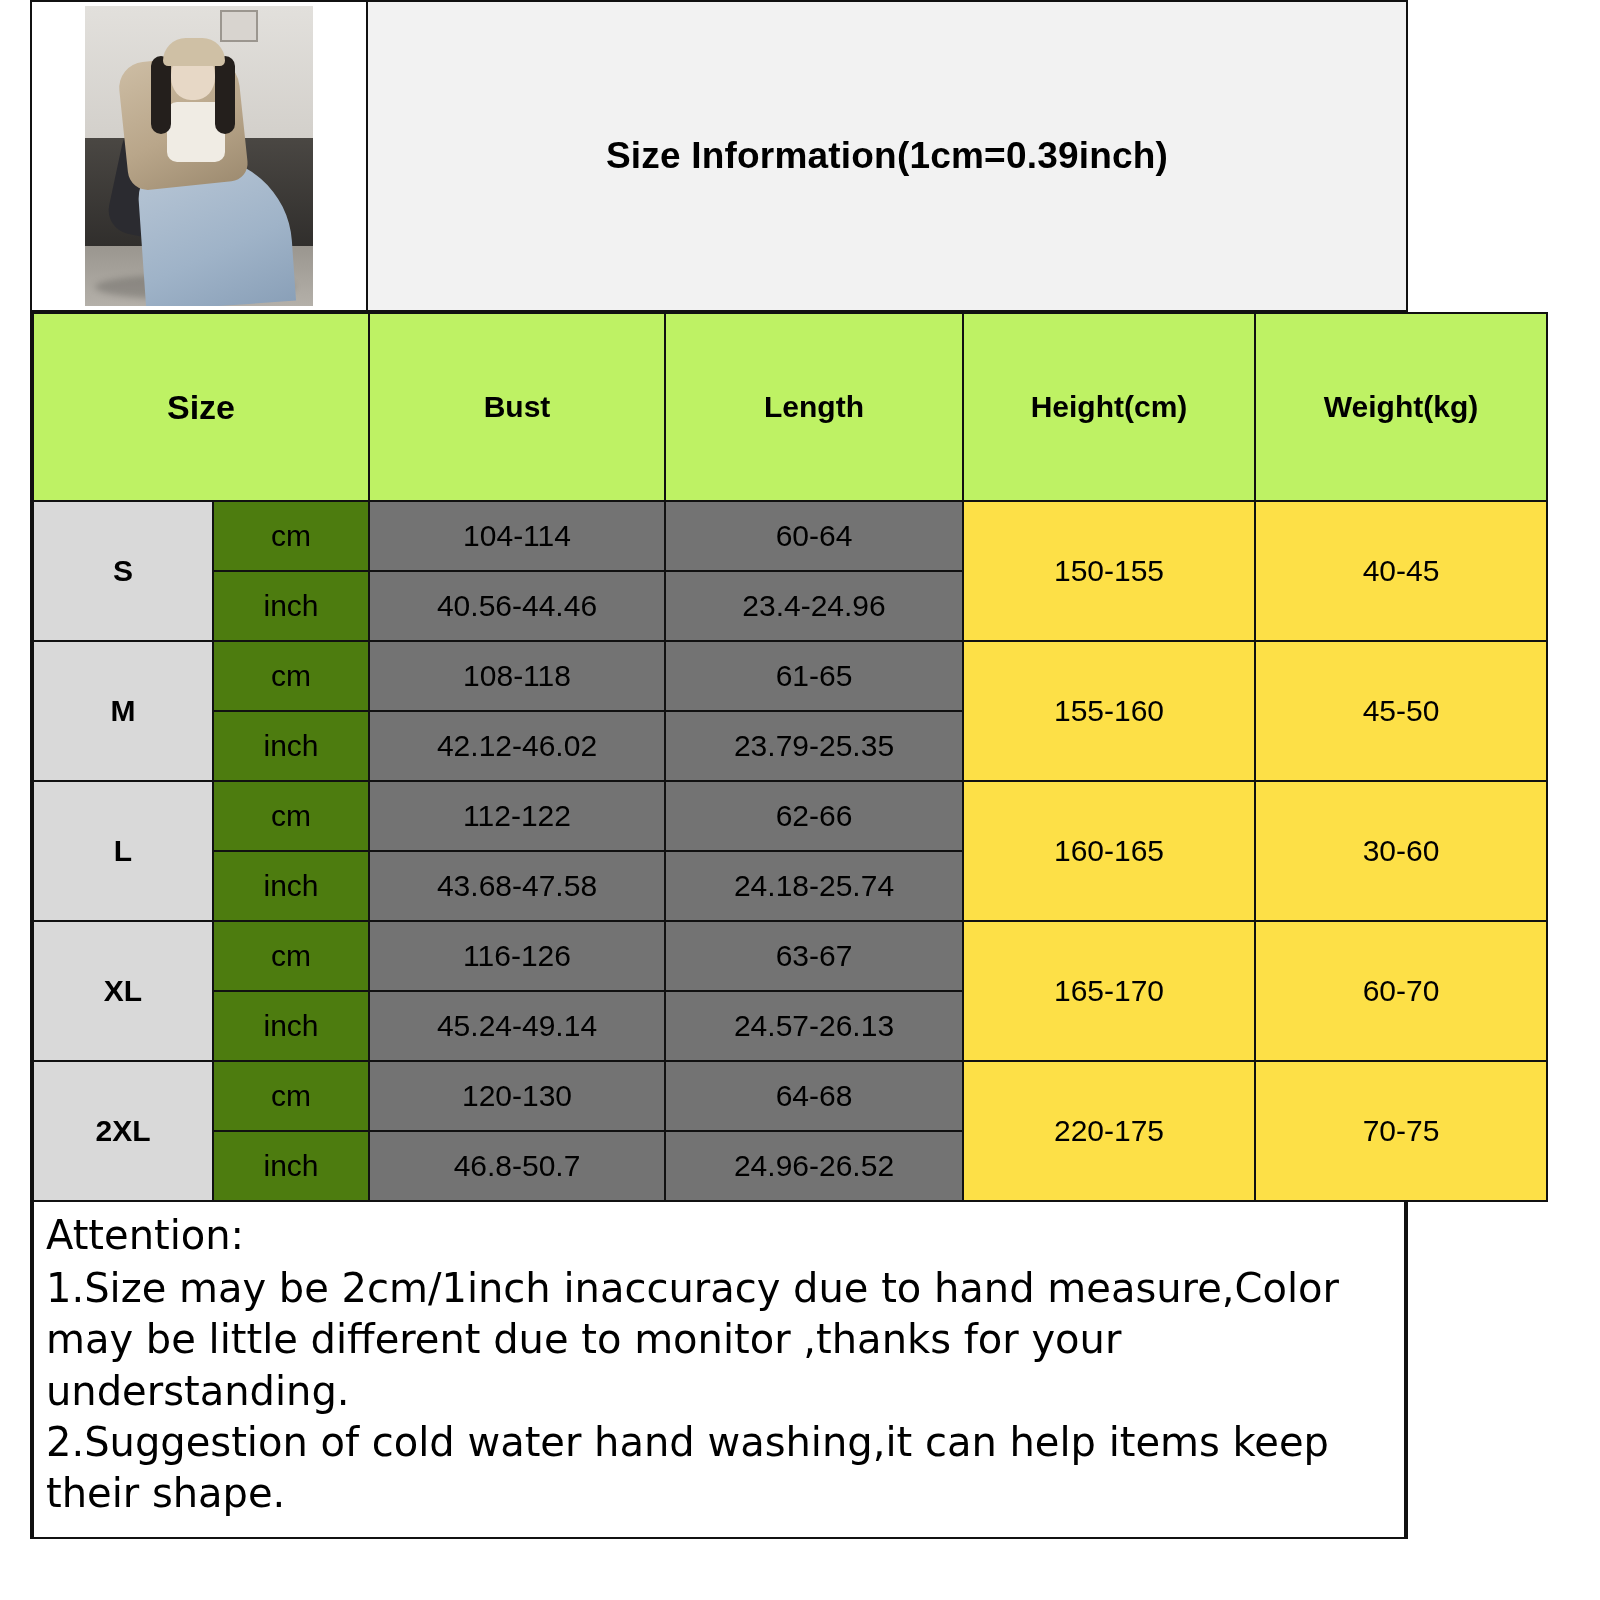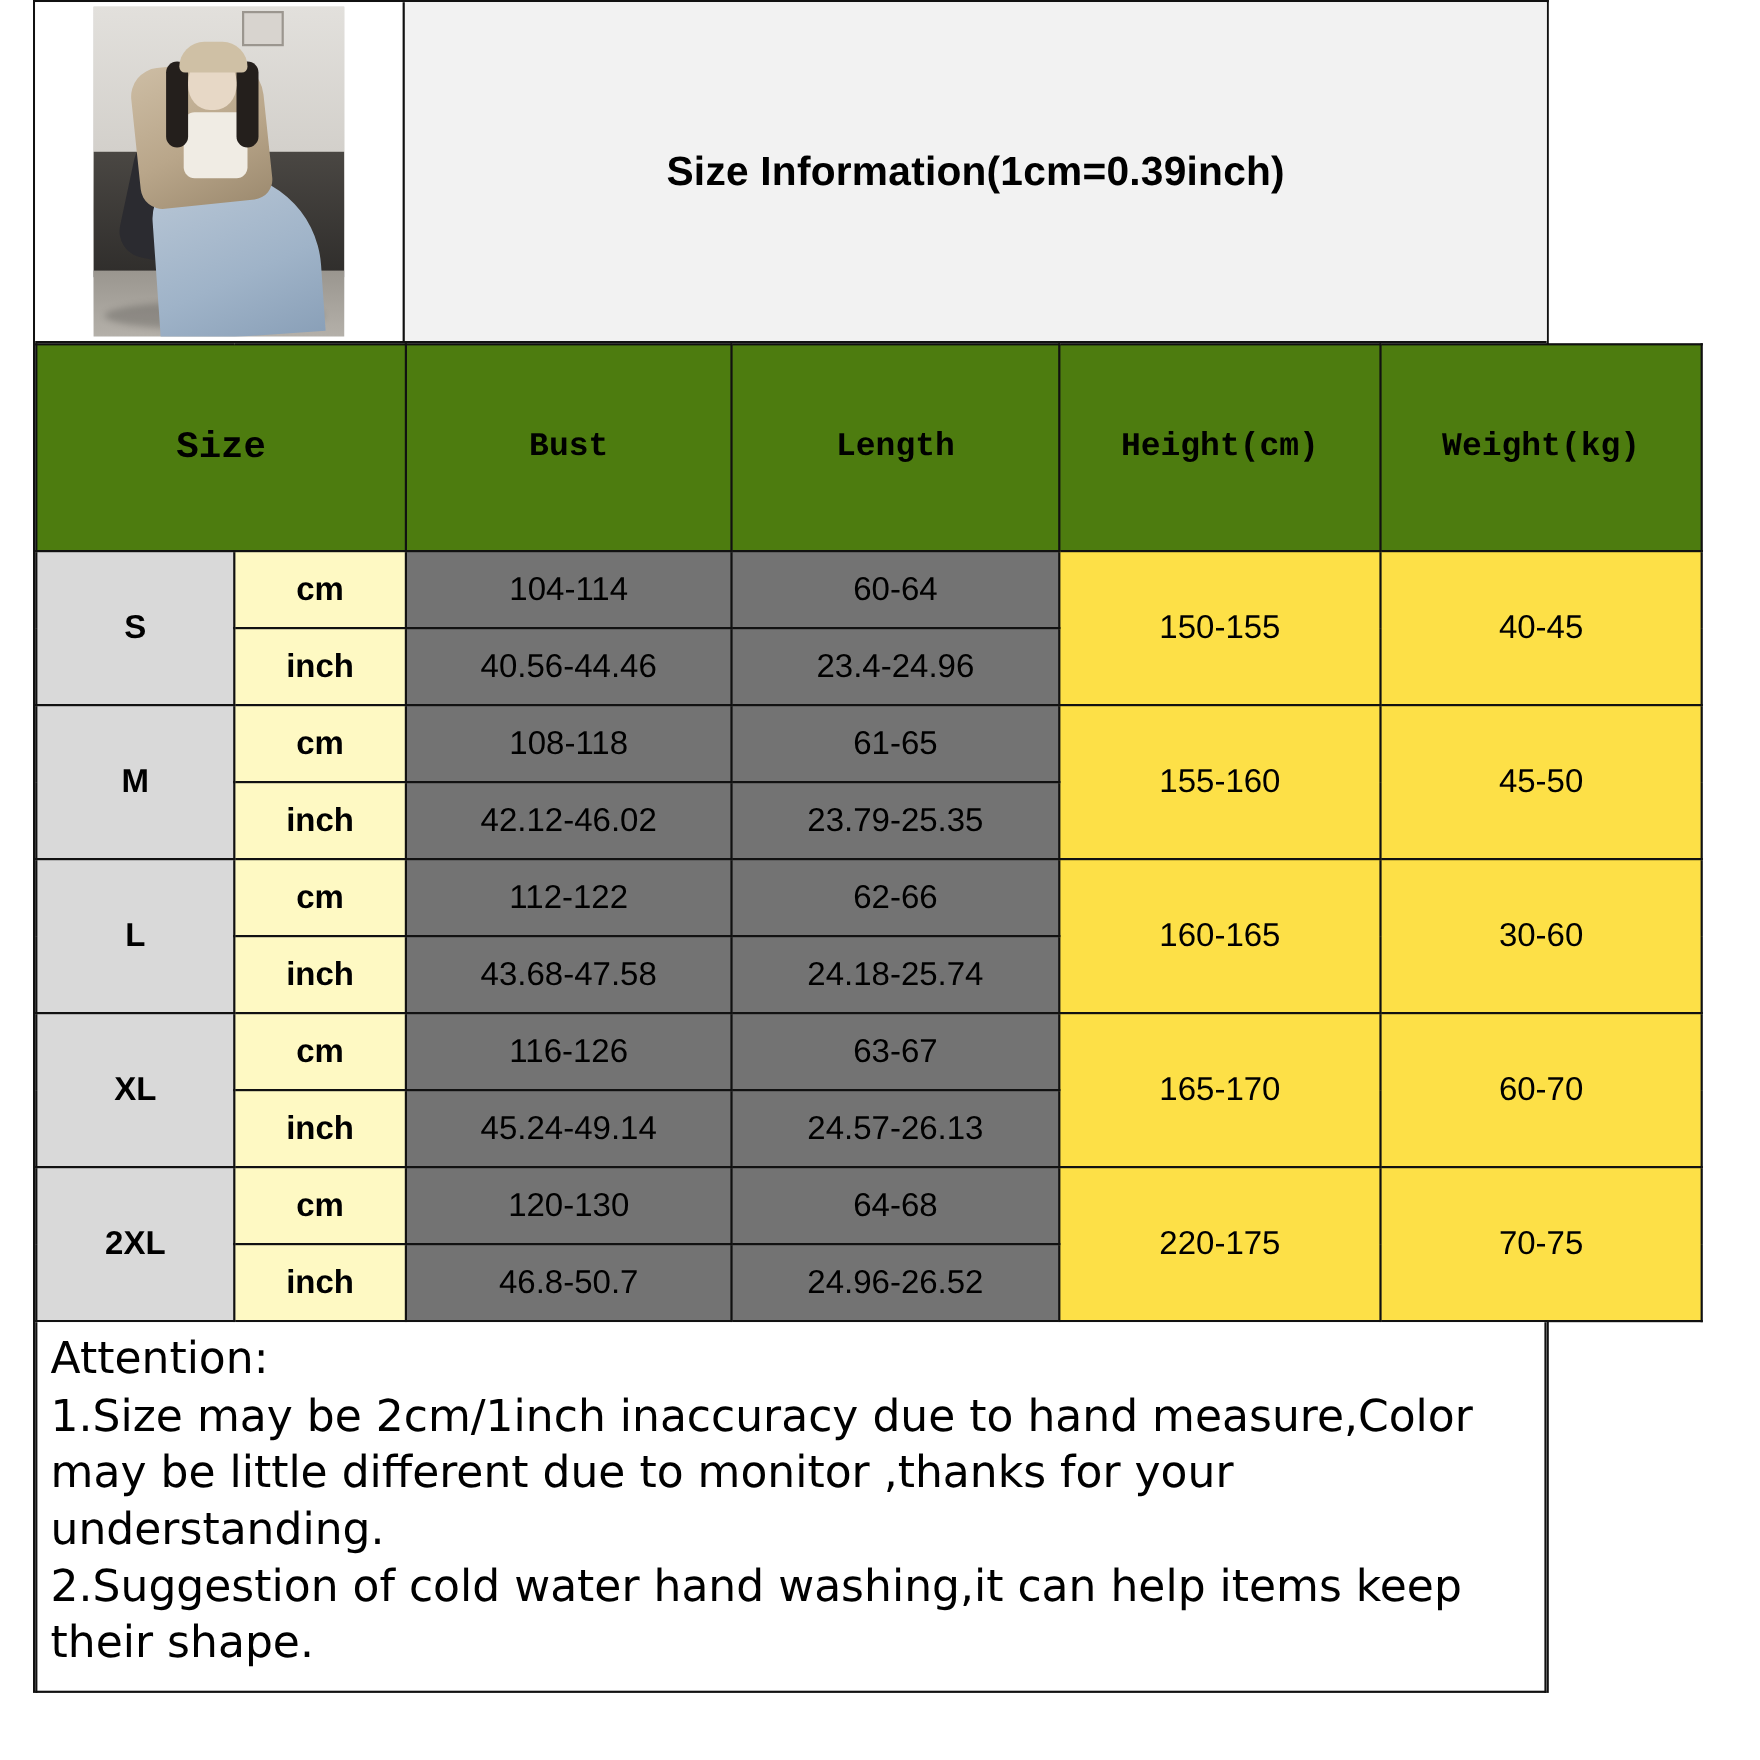--- a/index.html
+++ b/index.html
@@ -138,37 +138,36 @@
   }
   table.size-table td,
   table.size-table th {
     border: 2px solid #111111;
     text-align: center;
     vertical-align: middle;
     font-size: 30px;
     box-sizing: border-box;
   }
   thead th {
-    background: #4d7c0f;
+    background: #bef264;
     font-weight: bold;
     font-size: 32px;
     height: 188px;
     border-top: none;
-    font-family: Liberation Mono, monospace;
   }
   thead th.col-size { font-size: 34px; }
 
   td.size-label {
     background: #d9d9d9;
     font-weight: bold;
     font-size: 34px;
   }
   td.unit {
-    background: #fef9c3;
-    font-weight: bold;
+    background: #4d7c0f;
+    font-weight: normal;
     font-size: 30px;
   }
   td.val {
     background: #737373;
     font-size: 31px;
   }
   td.merged {
     background: #fde047;
     font-size: 31px;
   }

